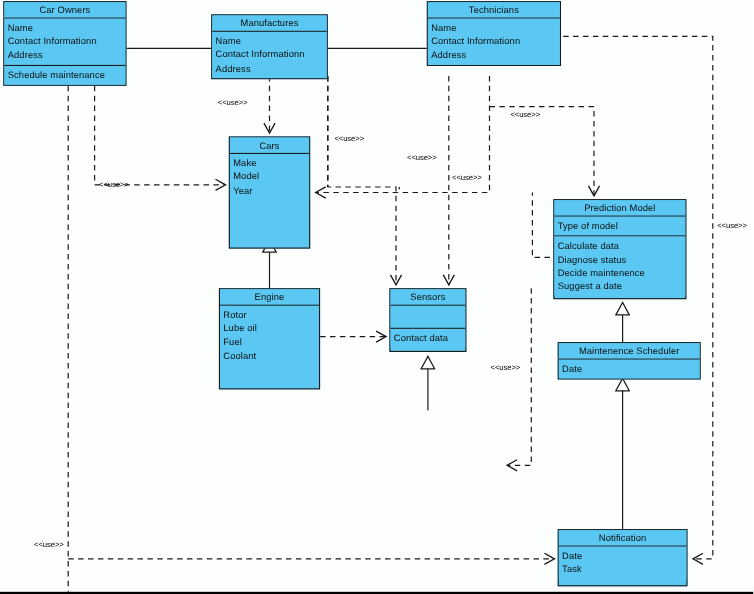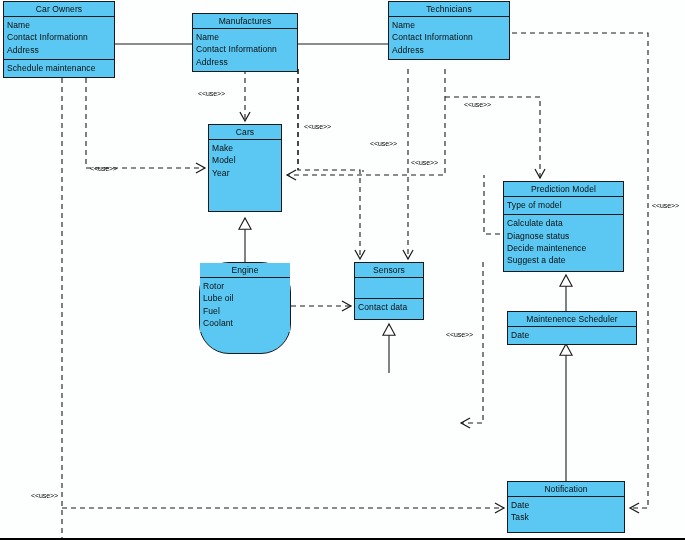--- a/index.html
+++ b/index.html
@@ -60,22 +60,22 @@
     color: #000;
     white-space: nowrap;
     z-index: 6;
     letter-spacing: -0.1px;
     font-family: "Liberation Sans", sans-serif;
   }
   
   #cls-car-owners      { left: 3px;   top: 1px;   width: 112px; }
   #cls-manufactures    { left: 192px; top: 1px;   width: 106px; margin-top: 12px; }
   #cls-technicians     { left: 388px; top: 1px;   width: 122px; }
-  #cls-cars            { left: 208px; top: 124px; width: 74px;  height: 88px; }
-  #cls-engine          { left: 199px; top: 262px; width: 92px;  height: 92px; border-radius: 30px; }
+  #cls-cars            { left: 208px; top: 124px; width: 74px;  height: 102px; }
+  #cls-engine          { left: 199px; top: 262px; width: 92px;  height: 92px; }
   #cls-sensors         { left: 354px; top: 262px; width: 70px;  height: 58px; }
   #cls-dataset         { left: 321px; top: 373px; width: 137px; height: 98px; }
   #cls-prediction      { left: 503px; top: 181px; width: 121px; height: 91px; }
   #cls-scheduler       { left: 507px; top: 311px; width: 130px; }
   #cls-notification    { left: 507px; top: 481px; width: 118px; height: 52px; }
 </style>
 </head>
 <body>
 
 <div id="canvas">

